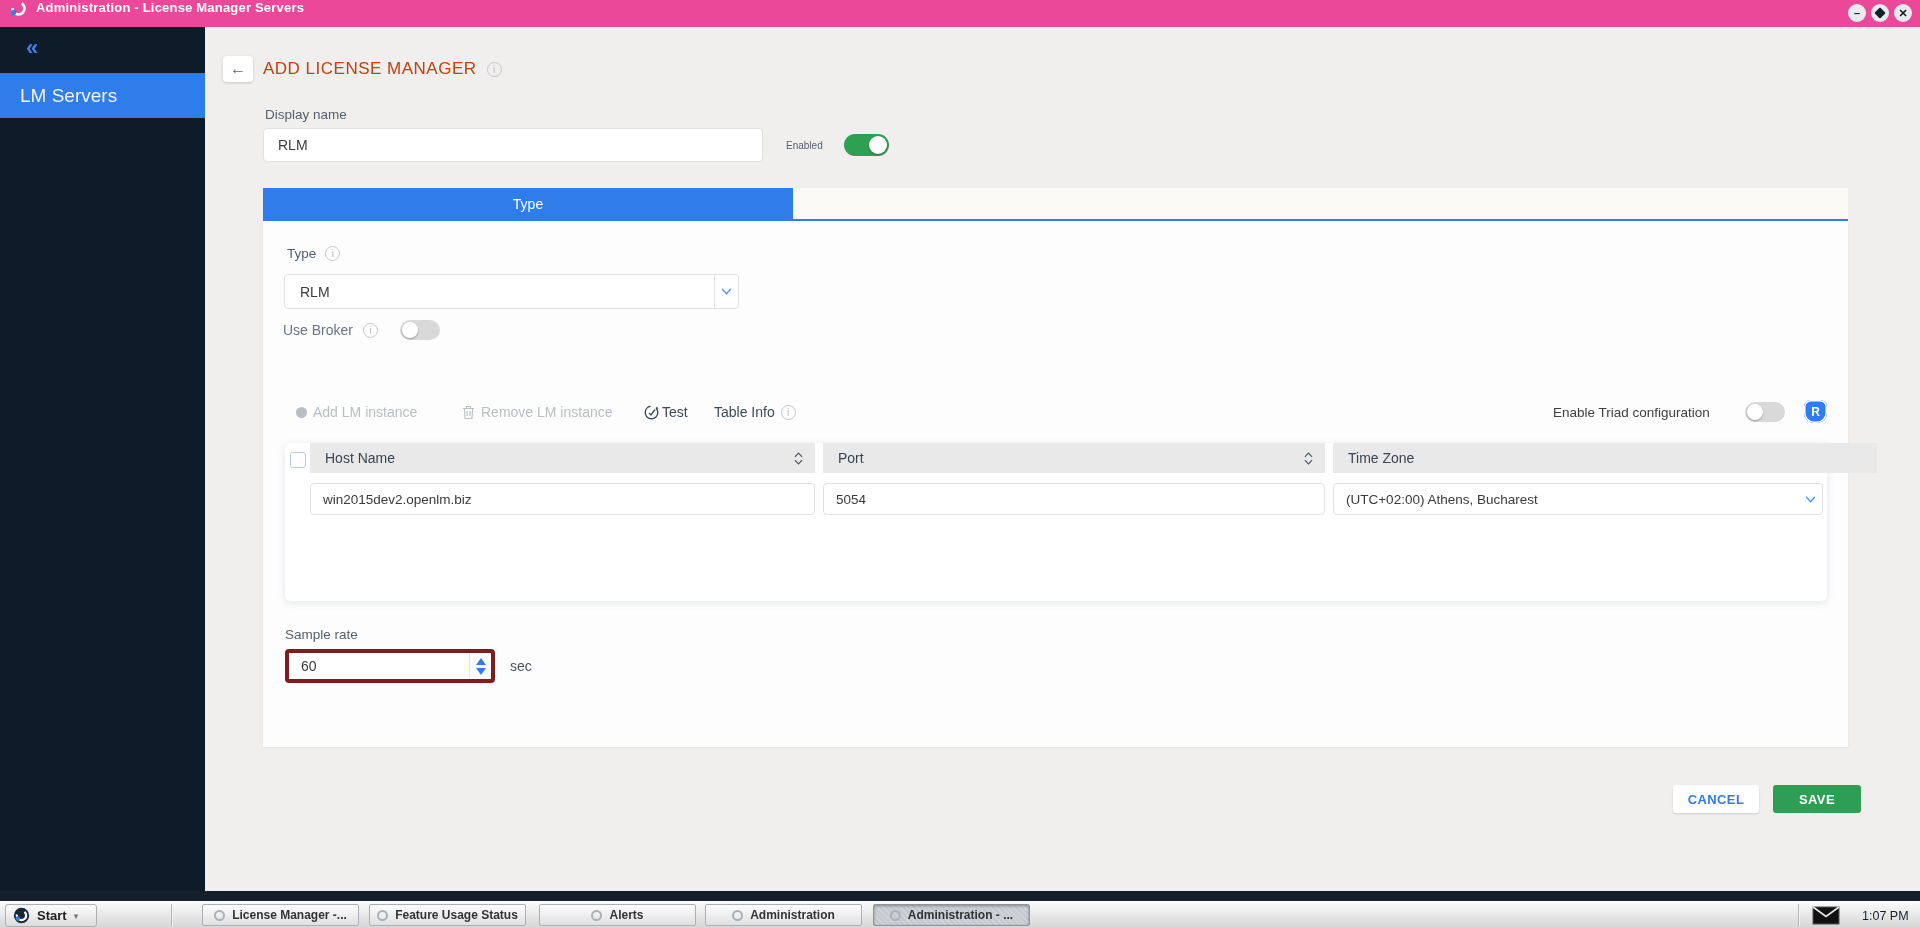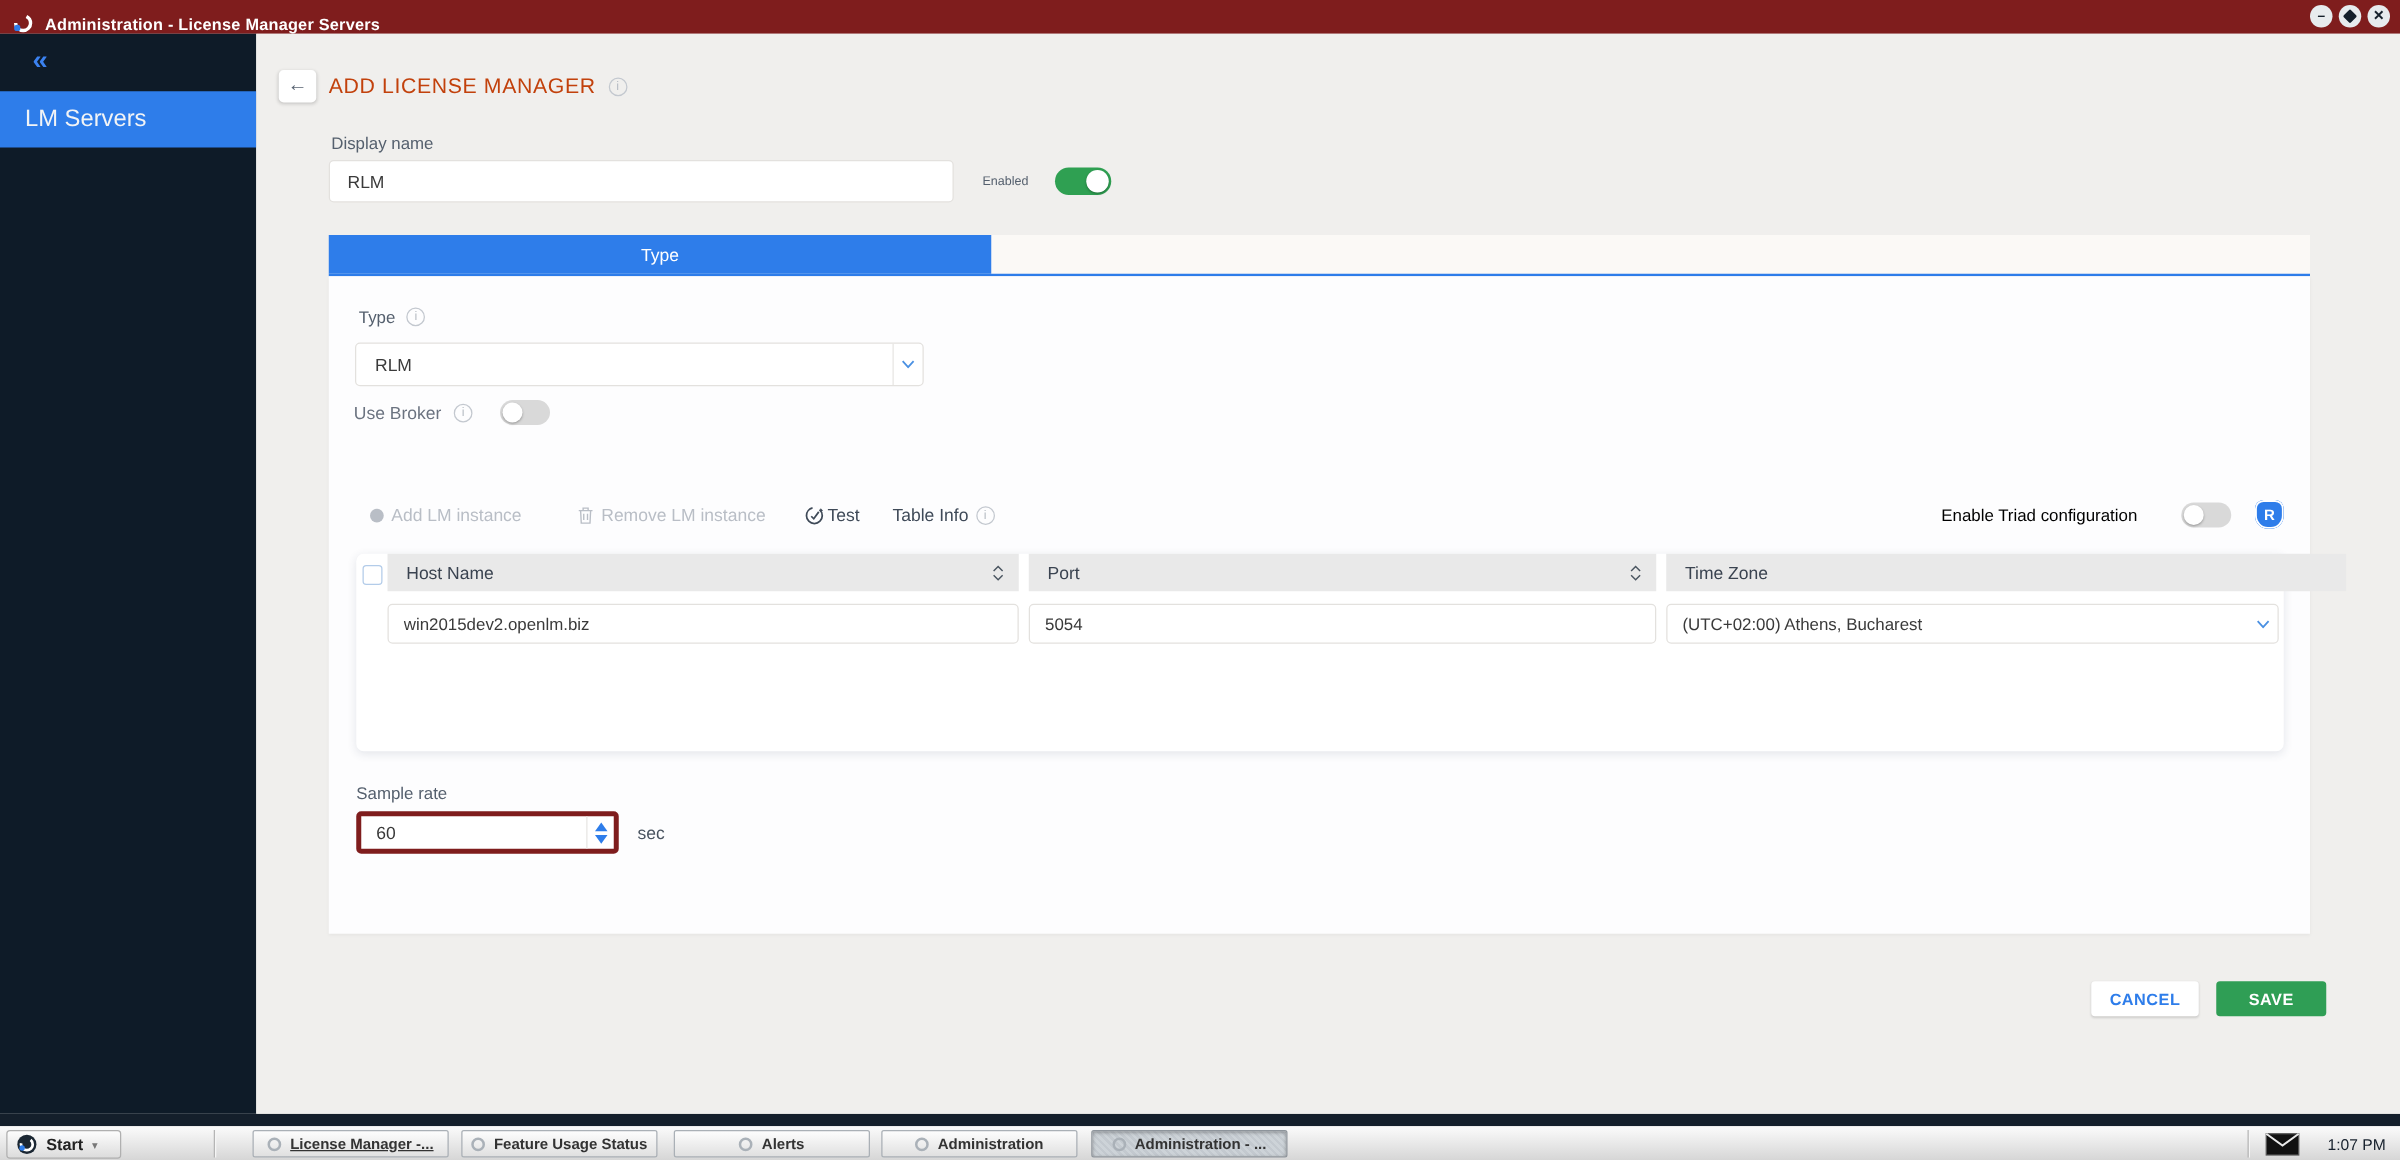--- a/index.html
+++ b/index.html
@@ -1,20 +1,20 @@
 <!DOCTYPE html>
 <html><head>
 <meta charset="utf-8">
 <style>
   * { margin:0; padding:0; box-sizing:border-box; }
   html,body { width:1920px; height:928px; overflow:hidden; font-family:"Liberation Sans", sans-serif; }
   .screen { position:relative; width:1920px; height:928px; background:#f0efed; }
 
   
-  .titlebar { position:relative; height:27px; background:#7f1d1d; display:flex; align-items:flex-end; padding:0 10px; }
+  .titlebar { position:relative; height:27px; background:#ec4899; display:flex; align-items:flex-start; padding:0 10px; }
   .tb-logo { width:17px; height:17px; margin-right:9px; }
   .tb-title { color:#ffffff; font-size:13px; font-weight:bold; letter-spacing:0.2px; }
   .tb-controls { position:absolute; right:8px; top:4px; display:flex; gap:5px; }
   .tb-btn { width:18px; height:18px; border-radius:50%; background:#e7ebee; color:#141f2b; display:flex; align-items:center; justify-content:center; font-size:11px; font-weight:bold; cursor:pointer; line-height:1; }
   .tb-btn .diamond { width:8px; height:8px; background:#141f2b; transform:rotate(45deg); border-radius:1px; }
 
   
   .app { display:flex; height:864px; }
   .sidebar { width:205px; background:#0e1b28; flex:none; position:relative; }
   .collapse { color:#3b82f0; font-size:22px; font-weight:bold; padding:10px 0 14px 26px; cursor:pointer; line-height:1; }
@@ -54,21 +54,21 @@
   .broker-row { position:absolute; left:20px; top:99px; display:flex; align-items:center; gap:10px; }
   .broker-row .label { font-size:14px; color:#6b7380; }
   .toggle-broker { width:40px; height:20px; margin-left:12px; }
   .toggle-broker .knob { width:16px; height:16px; left:2px; }
 
   .toolbar { position:absolute; left:0; top:180px; width:100%; height:22px; font-size:14px; }
   .tool { position:absolute; display:flex; align-items:center; gap:6px; height:22px; cursor:pointer; }
   .tool.disabled { color:#b9bec6; cursor:default; }
   .tool.dark { color:#3f4a58; }
   .dot-icon { width:11px; height:11px; border-radius:50%; background:#b9bec6; }
-  .triad-label { position:absolute; left:1290px; top:0; height:22px; display:flex; align-items:center; font-size:13.5px; color:#000000; }
+  .triad-label { position:absolute; left:1290px; top:0; height:22px; display:flex; align-items:center; font-size:13.5px; color:#404040; }
   .toggle-triad { position:absolute; left:1482px; top:1px; width:40px; height:20px; }
   .toggle-triad .knob { width:16px; height:16px; left:2px; }
   .triad-badge { position:absolute; left:1541px; top:-1px; width:23px; height:23px; background:#2e7dea; border-radius:30% 30% 45% 45%; color:#fff; font-size:12px; font-weight:bold; display:flex; align-items:center; justify-content:center; box-shadow:inset 0 0 0 1.5px #fff, inset 0 0 0 3px #2e7dea; cursor:pointer; }
 
   .card { position:absolute; left:22px; top:222px; width:1542px; height:158px; background:#ffffff; border-radius:6px; box-shadow:0 2px 8px rgba(40,60,90,0.12); }
   .row-checkbox { position:absolute; left:5px; top:9px; width:16px; height:16px; background:#fff; border:1px solid #b3cce9; border-radius:3px; cursor:pointer; }
   .th { position:absolute; top:0; height:30px; background:#e9e9e9; display:flex; align-items:center; padding:0 12px 0 15px; font-size:14px; color:#3a4350; }
   .th .spacer { flex:1; }
   .sort { display:flex; flex-direction:column; gap:1px; cursor:pointer; }
   .cell-input { position:absolute; top:40px; height:32px; background:#fff; border:1px solid #e3e1de; border-radius:4px; padding:0 12px; font-size:13.5px; color:#3a3a3a; font-family:"Liberation Sans",sans-serif; }
@@ -269,21 +269,21 @@
       <svg width="17" height="17" viewBox="0 0 20 20">
         <circle cx="10" cy="10" r="9" fill="#1b2733"></circle>
         <circle cx="10" cy="10" r="5.5" fill="none" stroke="#ffffff" stroke-width="2.6" stroke-dasharray="24 11" stroke-dashoffset="6"></circle>
         <circle cx="5.5" cy="13.5" r="2.6" fill="#2e7dea"></circle>
       </svg>
       <span class="start-label">Start</span>
       <span class="start-caret">▾</span>
     </div>
     <div class="tb-sep"></div>
 
-    <div class="task-btn" style="left:202px;text-decoration:underline;">
+    <div class="task-btn" style="left:202px;">
       <span class="app-ring"></span>
       <span>License Manager -...</span>
     </div>
     <div class="task-btn" style="left:369px;">
       <span class="app-ring"></span>
       <span>Feature Usage Status</span>
     </div>
     <div class="task-btn" style="left:539px;">
       <span class="app-ring"></span>
       <span>Alerts</span>

